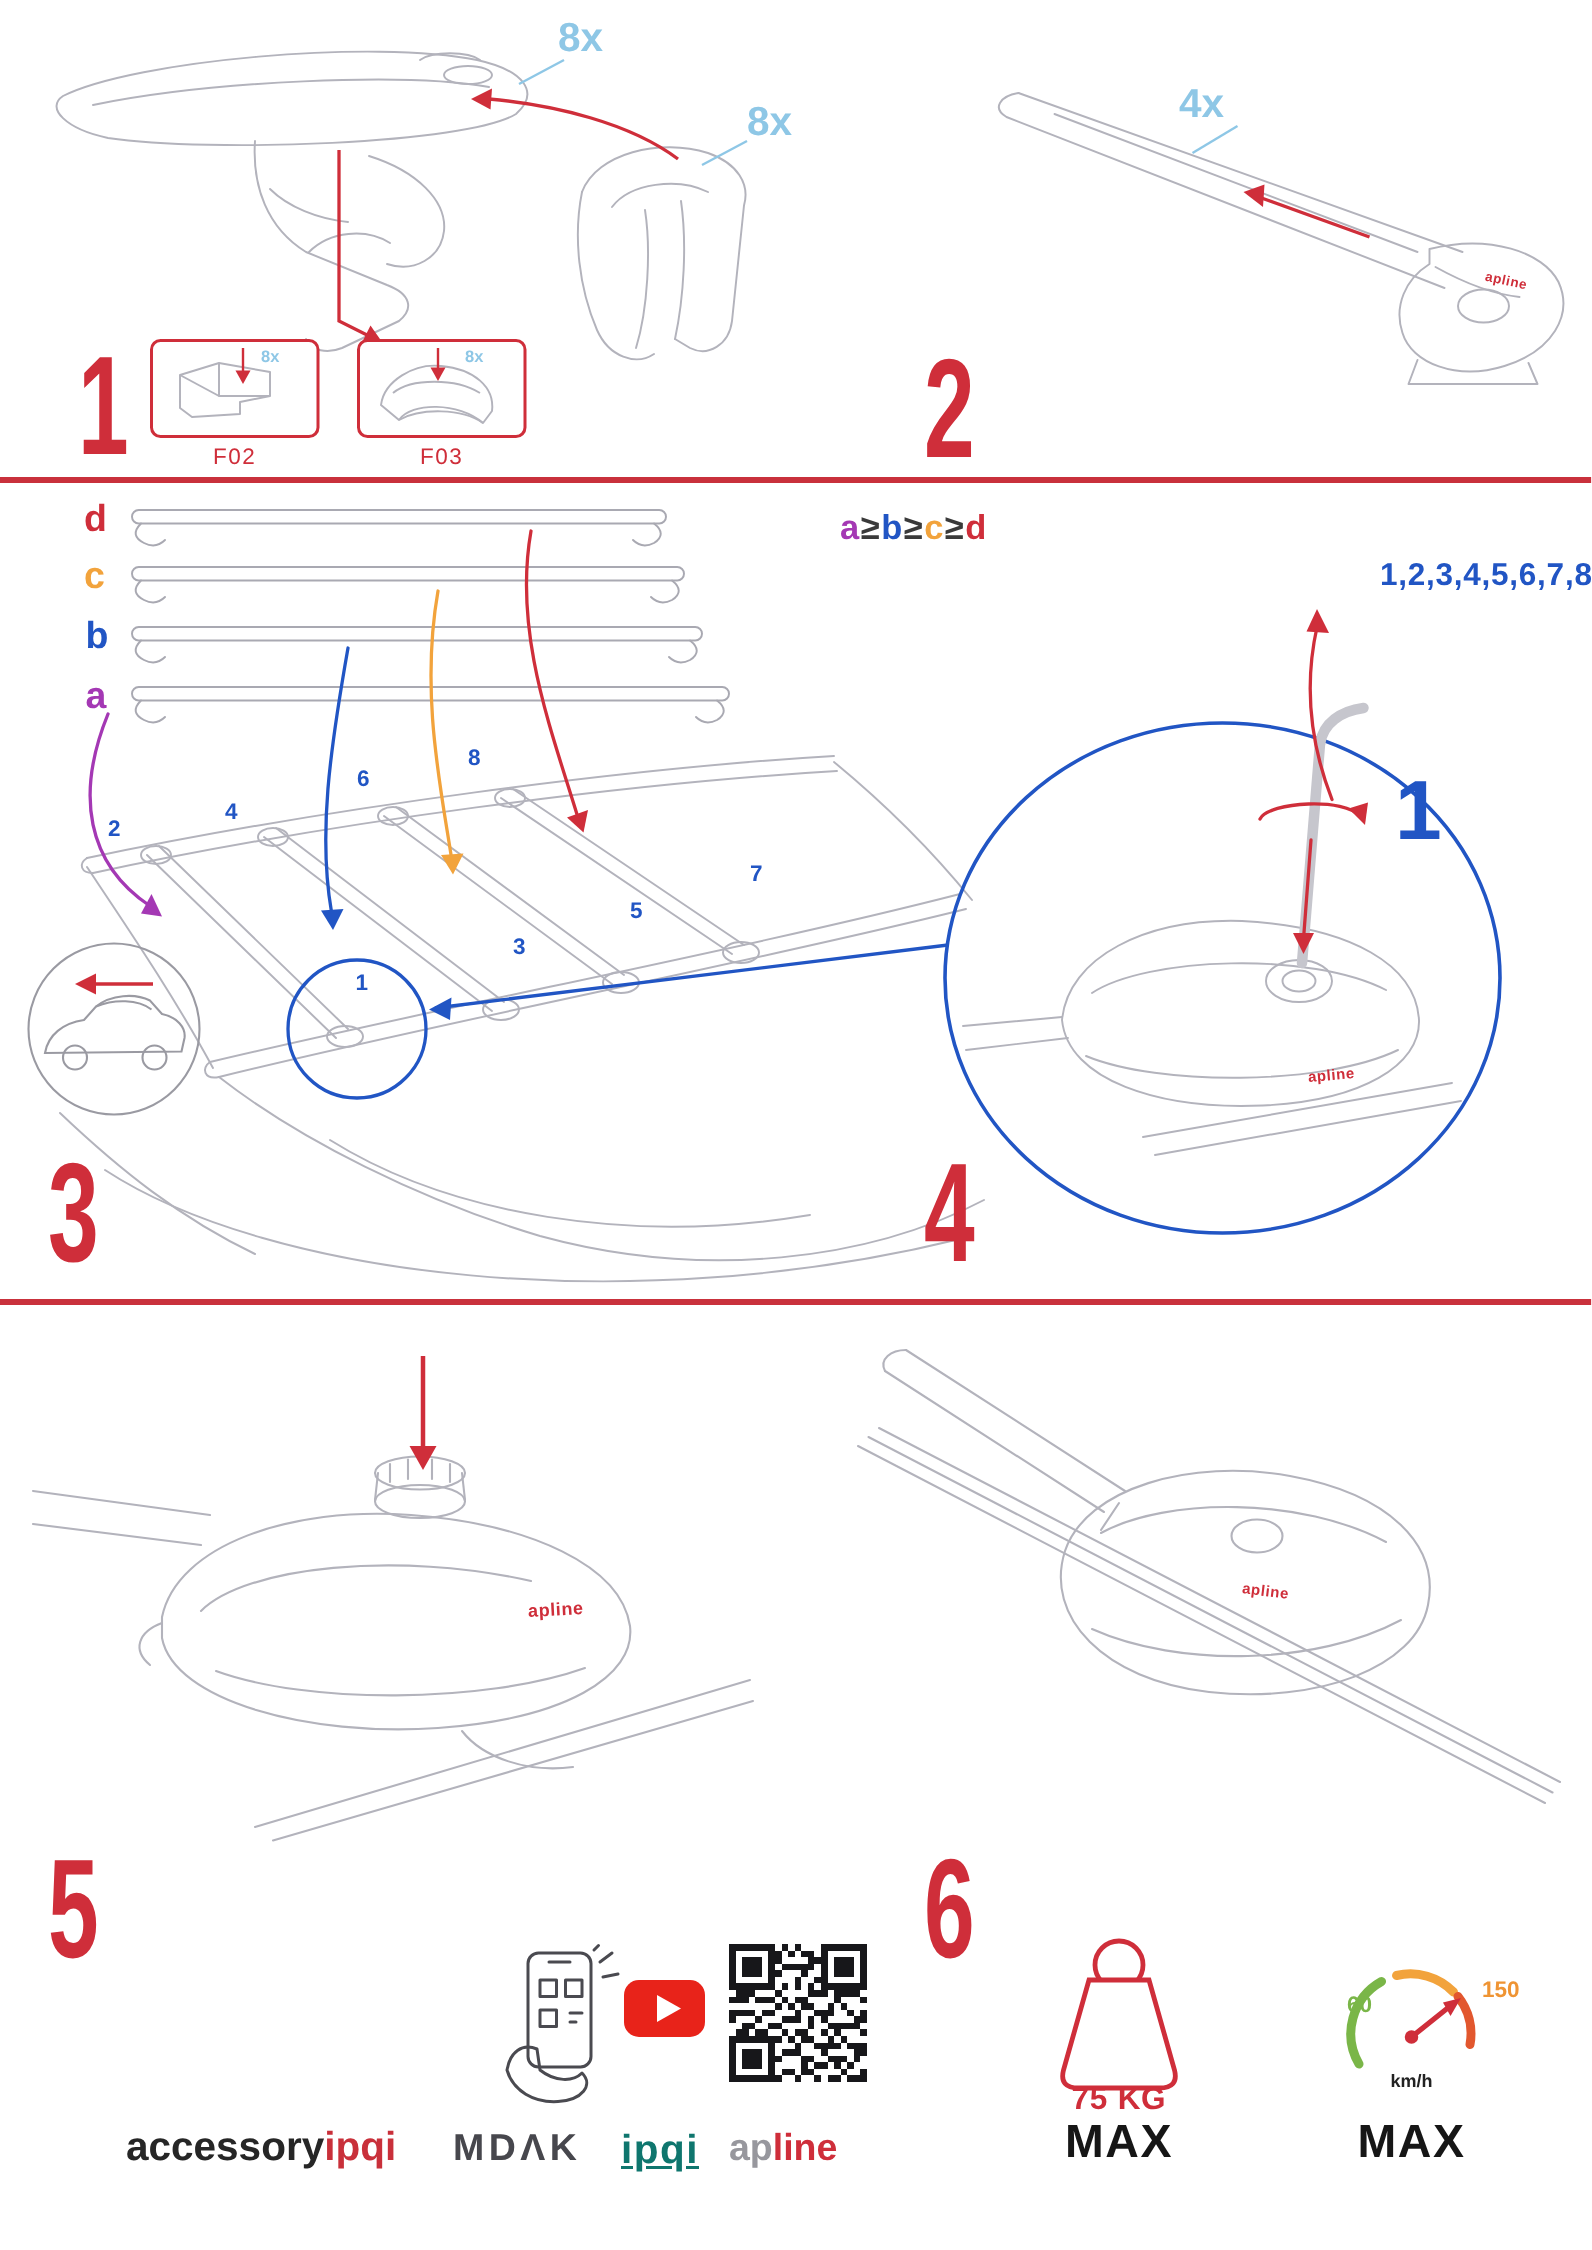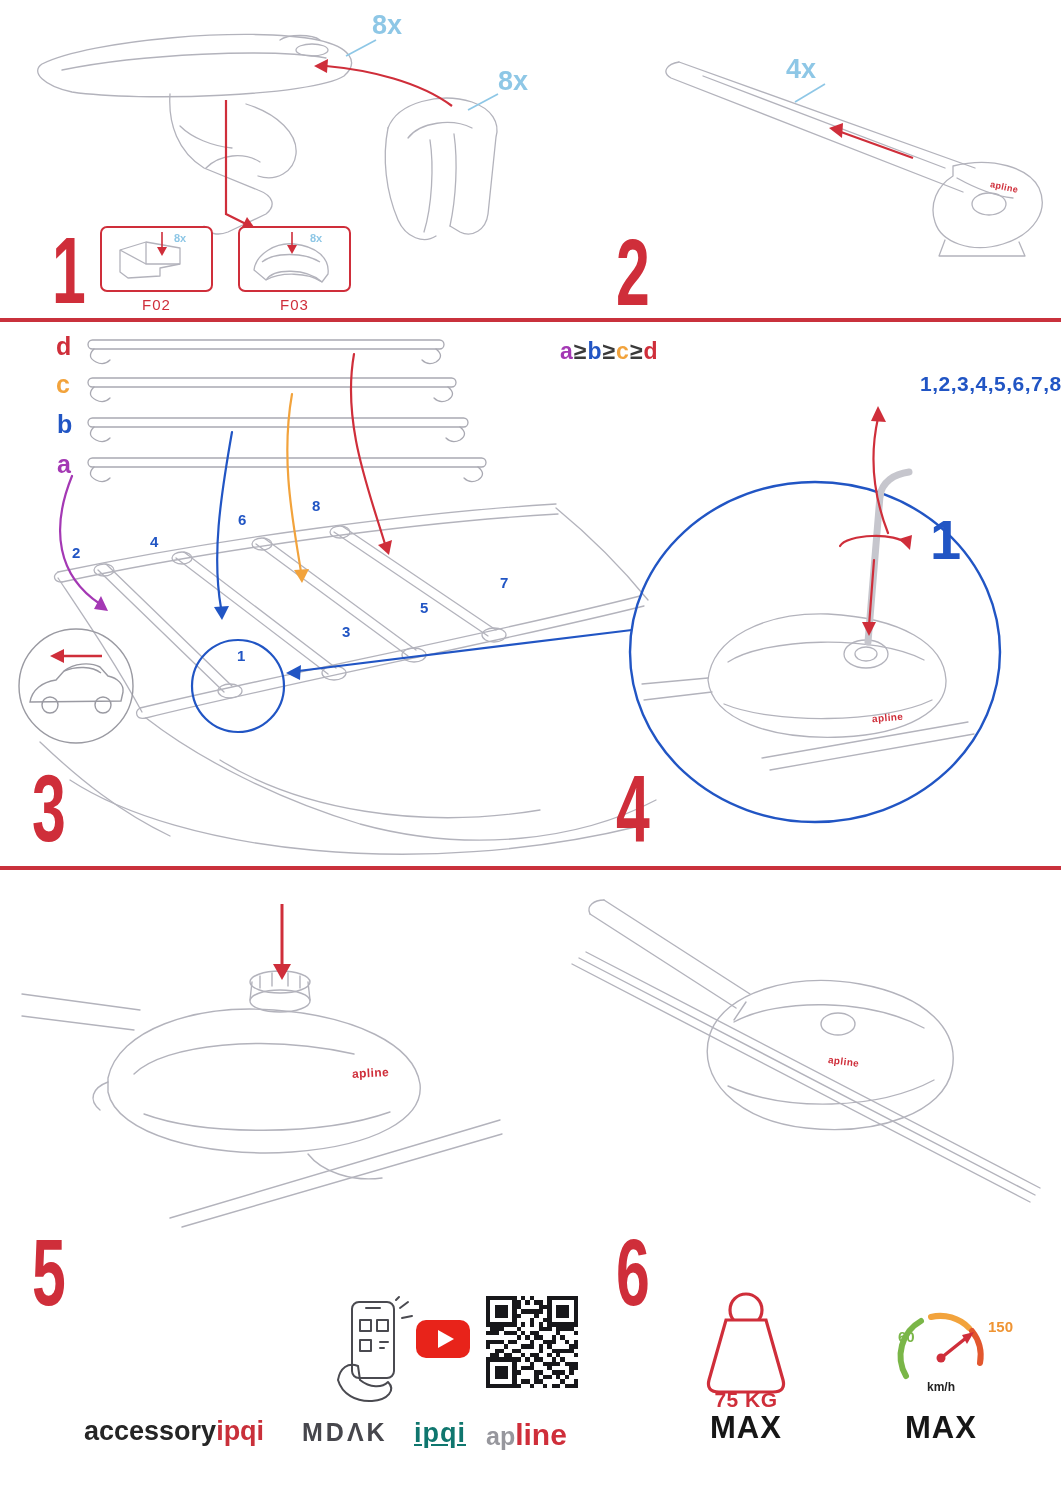--- a/index.html
+++ b/index.html
@@ -35,21 +35,21 @@
   .brand-mark { position:absolute; color:#cf2e3a; font-weight:700; font-size:11px; letter-spacing:0.4px; }
 
   .kits { position:absolute; left:84px; top:1338px; color:#2155c4; font-size:28px; font-weight:700; letter-spacing:0.5px; }
 
   .brandrow { position:absolute; top:1418px; font-weight:700; line-height:1; white-space:nowrap; }
   .b-accessory { color:#262626; font-size:27px; }
   .b-part { color:#c9303a; font-size:27px; }
   .b-mdak { color:#47474d; font-size:25px; letter-spacing:3px; }
   .b-ipqi { color:#0f766e; font-size:27px; font-weight:600; letter-spacing:1px;text-decoration:underline; }
   .b-ap { color:#97979d; font-size:25px; }
-  .b-line { color:#cf2e3a; font-size:30px; }
+  .b-line { color:#cf2e3a; font-size:25px; }
 
   .weight-val { position:absolute; left:692px; width:108px; top:1352px; text-align:center; color:#cf2e3a; font-size:21px; font-weight:700; letter-spacing:0.5px;margin-top:36px; }
   .max-label { position:absolute; width:118px; text-align:center; color:#161616; font-size:31px; font-weight:700; letter-spacing:1px; }
   .speed-low { position:absolute; left:898px; top:1295px; color:#7ab648; font-size:15px; font-weight:700;margin-top:33px; }
   .speed-high { position:absolute; left:988px; top:1318px; color:#ef9433; font-size:15px; font-weight:700; }
   .speed-unit { position:absolute; left:882px; width:118px; text-align:center; top:1380px; color:#222; font-size:12px; font-weight:600; }
 </style>
 </head>
 <body>
 

